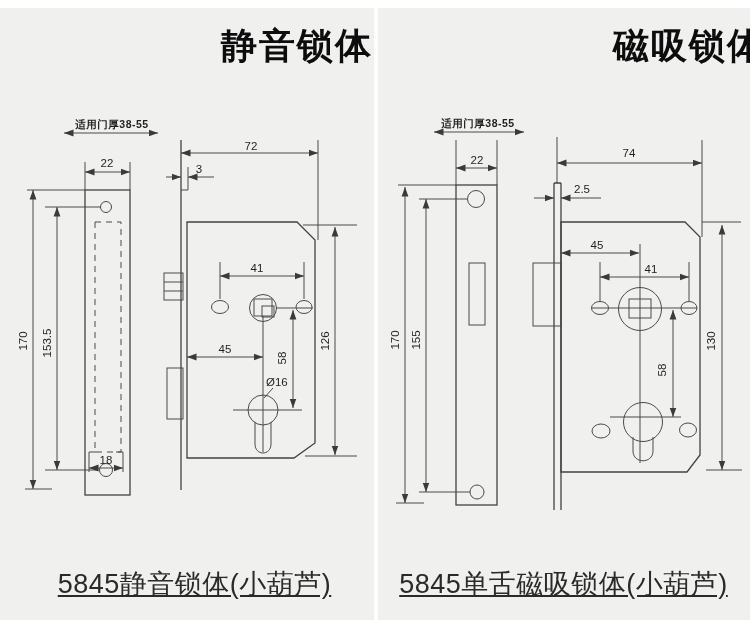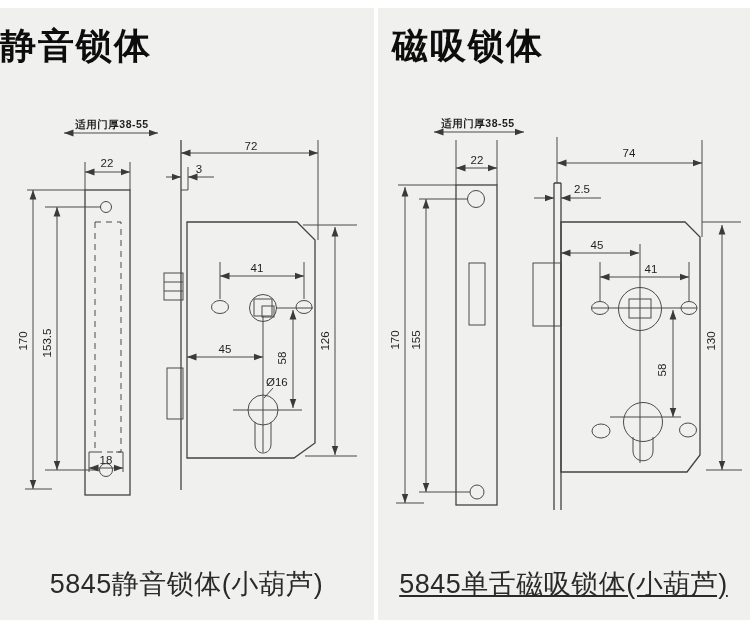--- a/index.html
+++ b/index.html
@@ -3,30 +3,30 @@
 <meta charset="utf-8">
 <style>
   html,body{margin:0;padding:0;background:#ffffff;}
   .stage{
     position:relative;width:750px;height:620px;overflow:hidden;
     background:#f0f0ef;font-family:"Liberation Sans",sans-serif;
   }
   .top-strip{position:absolute;left:0;top:0;width:750px;height:8px;background:#ffffff;}
   .divider{position:absolute;left:374px;top:0;width:4px;height:620px;background:#ffffff;}
   .panel-title{
-    position:absolute;top:26px;width:373px;text-align:left;
+    position:absolute;top:26px;width:373px;text-align:right;
     font-size:36px;font-weight:bold;color:#0d0d0d;letter-spacing:2px;line-height:1.1;
   }
   .panel-title.left{left:0;}
   .panel-title.right{left:392px;}
   .caption{
     position:absolute;top:570px;width:373px;text-align:center;
     font-size:27px;font-weight:400;color:#2a2a2a;line-height:1.1;letter-spacing:0.5px;
   }
-  .caption.left{left:0;}
+  .caption.left{left:8px;text-decoration:underline;}
   .caption.right{left:377px;text-decoration:underline;}
   svg.blueprint{position:absolute;left:0;top:0;width:750px;height:620px;}
   .lw{stroke:#4a4a4a;fill:none;stroke-width:1;}
   .lw .thick{stroke-width:1.3;stroke:#424242;}
   .dimtext{fill:#1f1f1f;stroke:none;font-family:"Liberation Sans",sans-serif;font-size:11.5px;}
   .notetext{fill:#1f1f1f;stroke:none;font-family:"Liberation Sans",sans-serif;font-size:10.5px;font-weight:bold;letter-spacing:0.5px;}
 </style>
 </head>
 <body>
 

